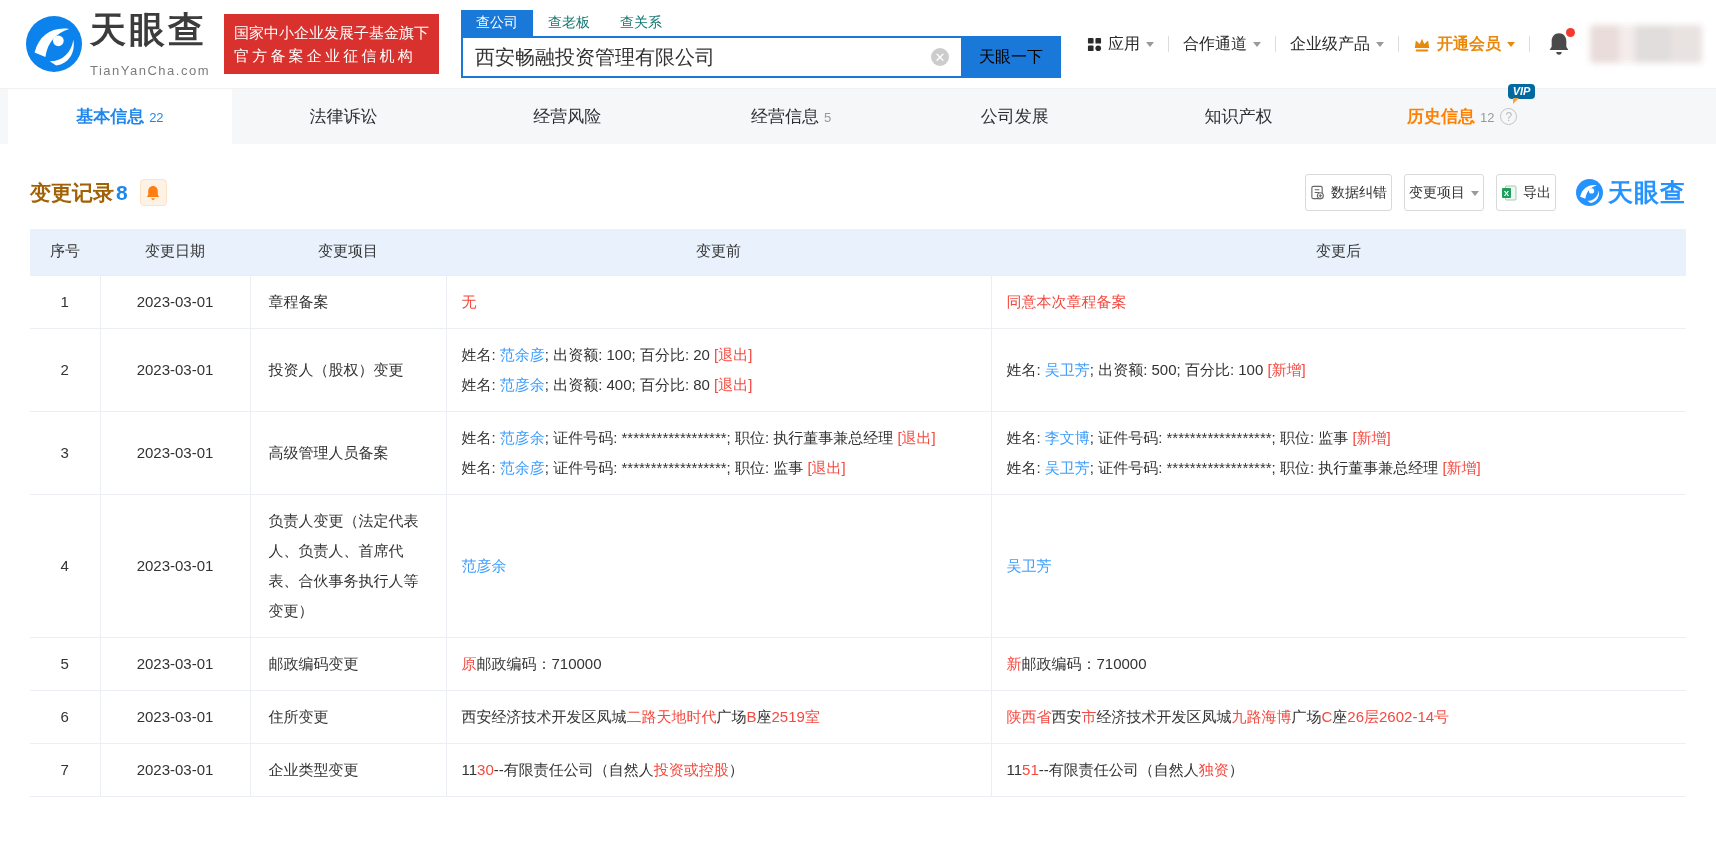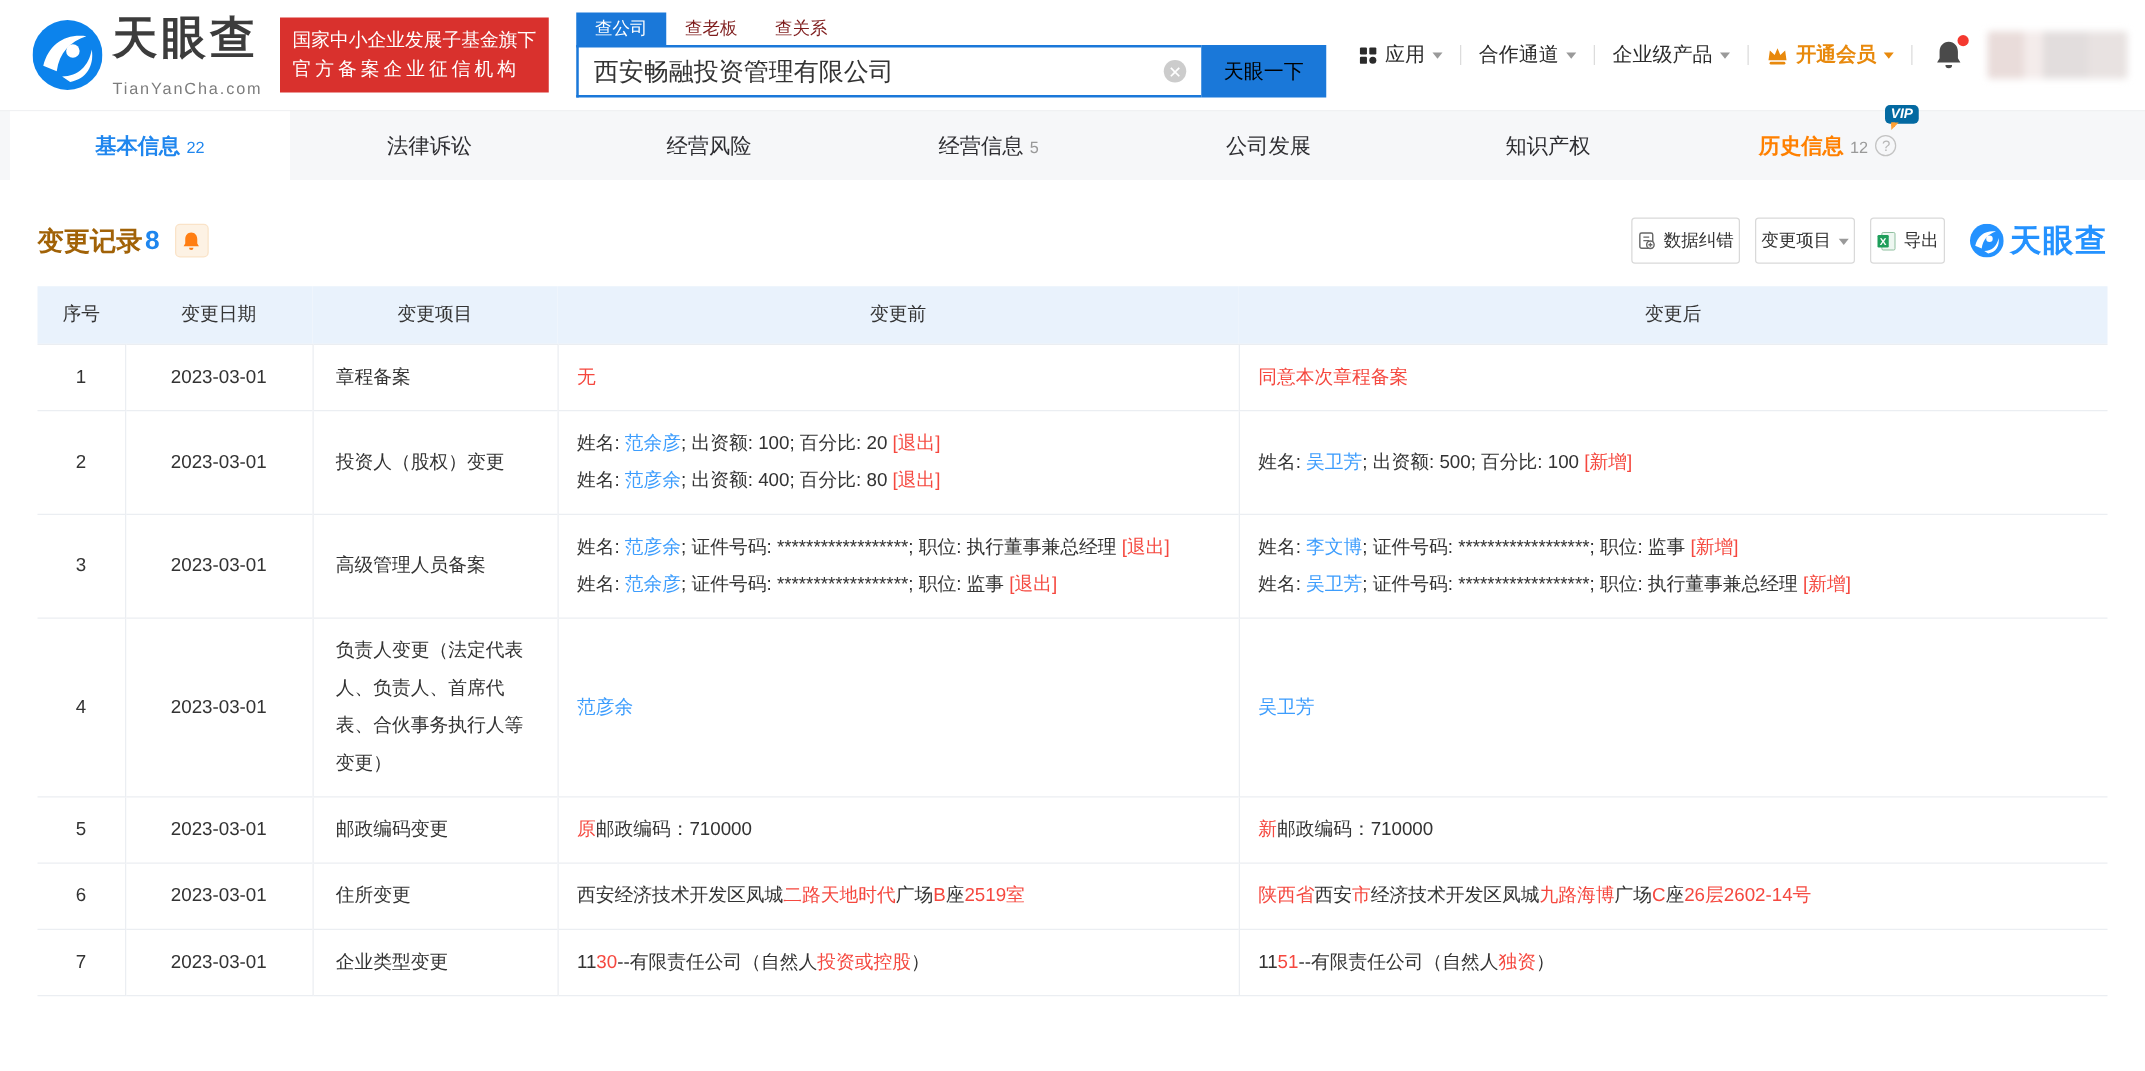--- a/index.html
+++ b/index.html
@@ -10,21 +10,21 @@
   .topbar { height:88px; display:flex; align-items:center; padding:0 14px 0 26px; background:#fff; }
   .logo { display:flex; align-items:center; cursor:pointer; }
   .logo-text { margin-left:8px; }
   .logo-title { font-size:36px; font-weight:bold; color:#3c3c3c; letter-spacing:3px; line-height:38px; }
   .logo-domain { font-size:13px; color:#7c7c7c; letter-spacing:1.5px; margin-top:14px; }
   .cert-badge { margin-left:14px; background:#d9312d; color:#fff; padding:7px 10px; font-size:15px; line-height:23px; font-weight:normal; }
   .cert-badge .spaced { letter-spacing:3.2px; }
 
   .search-block { margin-left:22px; width:600px; }
   .search-tabs { display:flex; }
-  .stab { padding:4px 15px; font-size:14px; color:#7f1d1d; cursor:pointer; }
+  .stab { padding:4px 15px; font-size:14px; color:#0f766e; cursor:pointer; }
   .stab.active { background:#1a78d9; color:#fff; }
   .search-bar { display:flex; height:42px; position:relative; }
   .search-bar input { flex:1; border:2px solid #1a78d9; border-right:none; padding:0 42px 0 12px; font-size:20px; color:#333; outline:none; font-family:inherit; }
   .clear-icon { position:absolute; right:112px; top:12px; width:18px; height:18px; border-radius:50%; background:#ccc; color:#fff; display:flex; align-items:center; justify-content:center; font-size:13px; line-height:1; cursor:pointer; }
   .search-btn { width:100px; border:none; background:#1a78d9; color:#000000; font-size:16px; cursor:pointer; font-family:inherit; }
 
   .top-nav { margin-left:auto; display:flex; align-items:center; font-size:16px; color:#2b2b2b; white-space:nowrap; }
   .nav-item { display:flex; align-items:center; gap:6px; cursor:pointer; }
   .caret { width:0; height:0; border:4px solid transparent; border-top:5px solid #9a9a9a; margin-top:5px; }
   .nav-divider { width:1px; height:16px; background:#dcdcdc; margin:0 14px; }

